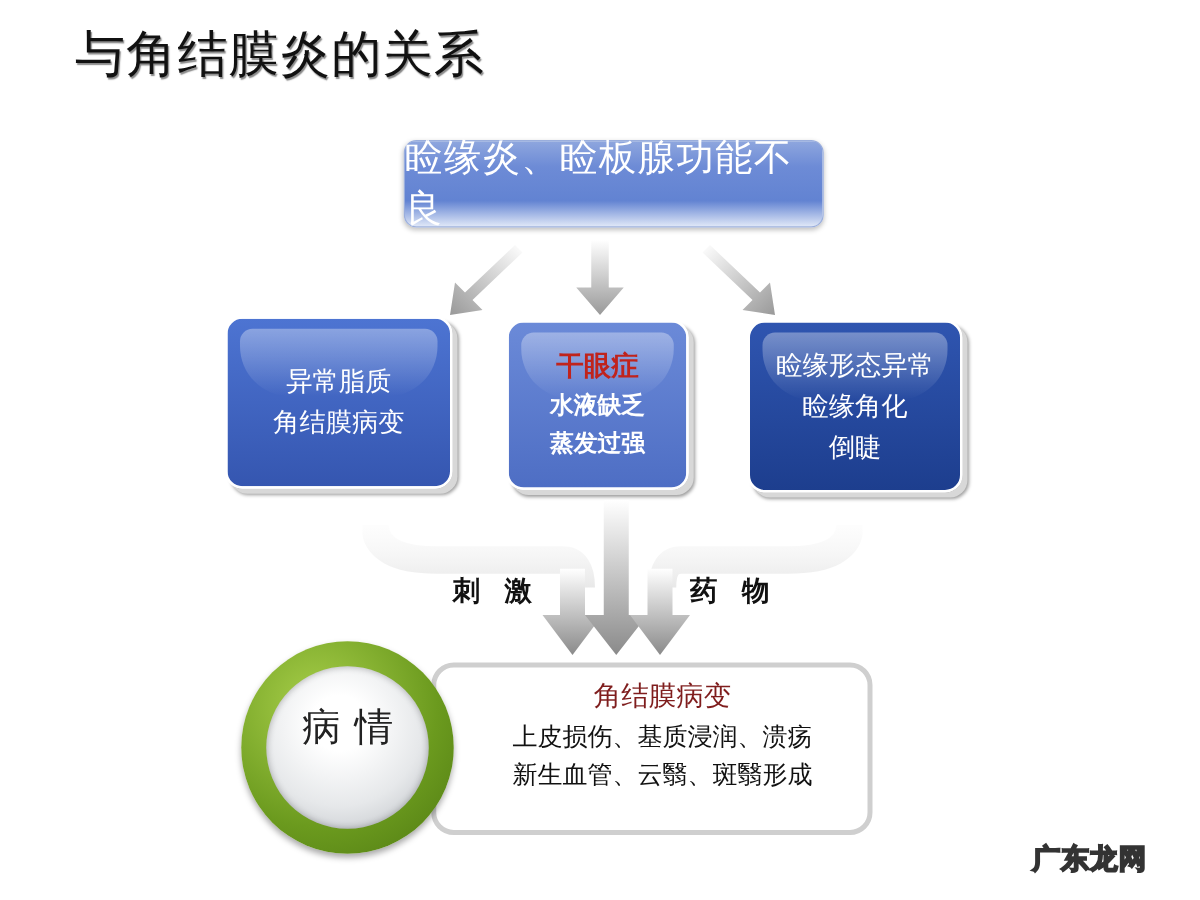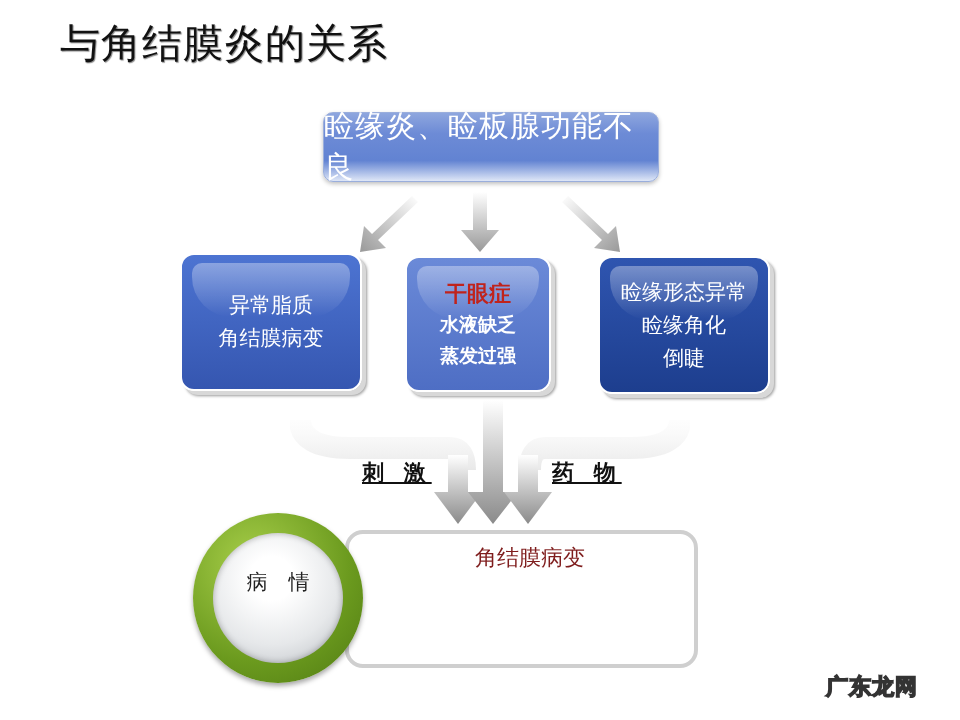--- a/index.html
+++ b/index.html
@@ -20,33 +20,33 @@
   .box span { position:relative; display:block; line-height:33px; font-size:21px; }
   .b1 { left:180px; top:253px; width:178px; height:134px;
         background:linear-gradient(to bottom,#4d74d2,#3556b0); }
   .b2 { left:405px; top:256px; width:142px; height:132px;
         background:linear-gradient(to bottom,#6b8ad8,#4e6ec4); }
   .b2 span { font-size:19px; font-weight:bold; line-height:31px; }
   .b2 span.red { color:#c0231c; font-size:22px; }
   .b3 { left:598px; top:256px; width:168px; height:134px;
         background:linear-gradient(to bottom,#2f55b0,#1d3e8e); }
   .arrow { position:absolute; }
-  .label { position:absolute; font-size:22px; color:#111; font-weight:bold; letter-spacing:6px;text-decoration:underline; }
+  .label { position:absolute; font-size:22px; color:#111; font-weight:bold; letter-spacing:6px; }
   .bottom-box { position:absolute; left:345px; top:530px; width:345px; height:130px; border-radius:18px;
                 border:4px solid #cfcfcf; background:#fff; }
   .bottom-text { position:absolute; left:380px; top:542px; width:300px; text-align:center; }
   .bottom-text .h { color:#7f1d1d; font-size:22px; line-height:32px; }
   .bottom-text .l { color:#111; font-size:20px; line-height:30px; }
   .circle-outer { position:absolute; left:193px; top:513px; width:170px; height:170px; border-radius:50%;
                   background:radial-gradient(circle at 35% 30%,#a8cf4a,#6b9a1e 60%,#4f7a12);
                   box-shadow:0 3px 5px rgba(0,0,0,0.35); }
   .circle-inner { position:absolute; left:213px; top:533px; width:130px; height:130px; border-radius:50%;
                   background:radial-gradient(circle at 45% 35%,#ffffff 20%,#e6e8ea 60%,#b9bdc2 100%);
                   box-shadow:inset 0 0 6px rgba(0,0,0,0.3); }
-  .circle-text { position:absolute; left:213px; top:566px; width:130px; text-align:center; font-size:21px;
+  .circle-text { position:absolute; left:213px; top:566px; width:130px; text-align:center; font-size:31px;
                  color:#222; line-height:32px; }
   .circle-text span { display:inline-block; width:42px; }
   .watermark { position:absolute; left:826px; top:672px; font-size:22px; font-weight:bold; color:#be185d;
                -webkit-text-stroke:1.5px #333; letter-spacing:1px;text-align:right; }
 </style>
 </head>
 <body>
 
 <div class="title">与角结膜炎的关系</div>
 
@@ -119,20 +119,22 @@
   <polygon points="193,0 213,0 213,92 228,92 203,124 178,92 193,92" fill="url(#gd)"></polygon>
   <polygon points="228,55 248,55 248,92 262,92 238,124 214,92 228,92" fill="url(#gd)"></polygon>
 </svg>
 
 <div class="label" style="left:362px;top:458px">刺 激</div>
 <div class="label" style="left:552px;top:458px">药 物</div>
 
 <div class="bottom-box"></div>
 <div class="bottom-text">
   <div class="h">角结膜病变</div>
+  <div class="l">上皮损伤、基质浸润、溃疡</div>
+  <div class="l">新生血管、云翳、斑翳形成</div>
 </div>
 
 <div class="circle-outer"></div>
 <div class="circle-inner"></div>
 <div class="circle-text">
   <div><span>病</span><span>情</span></div>
 </div>
 
 <div class="watermark">广东龙网</div>
 

